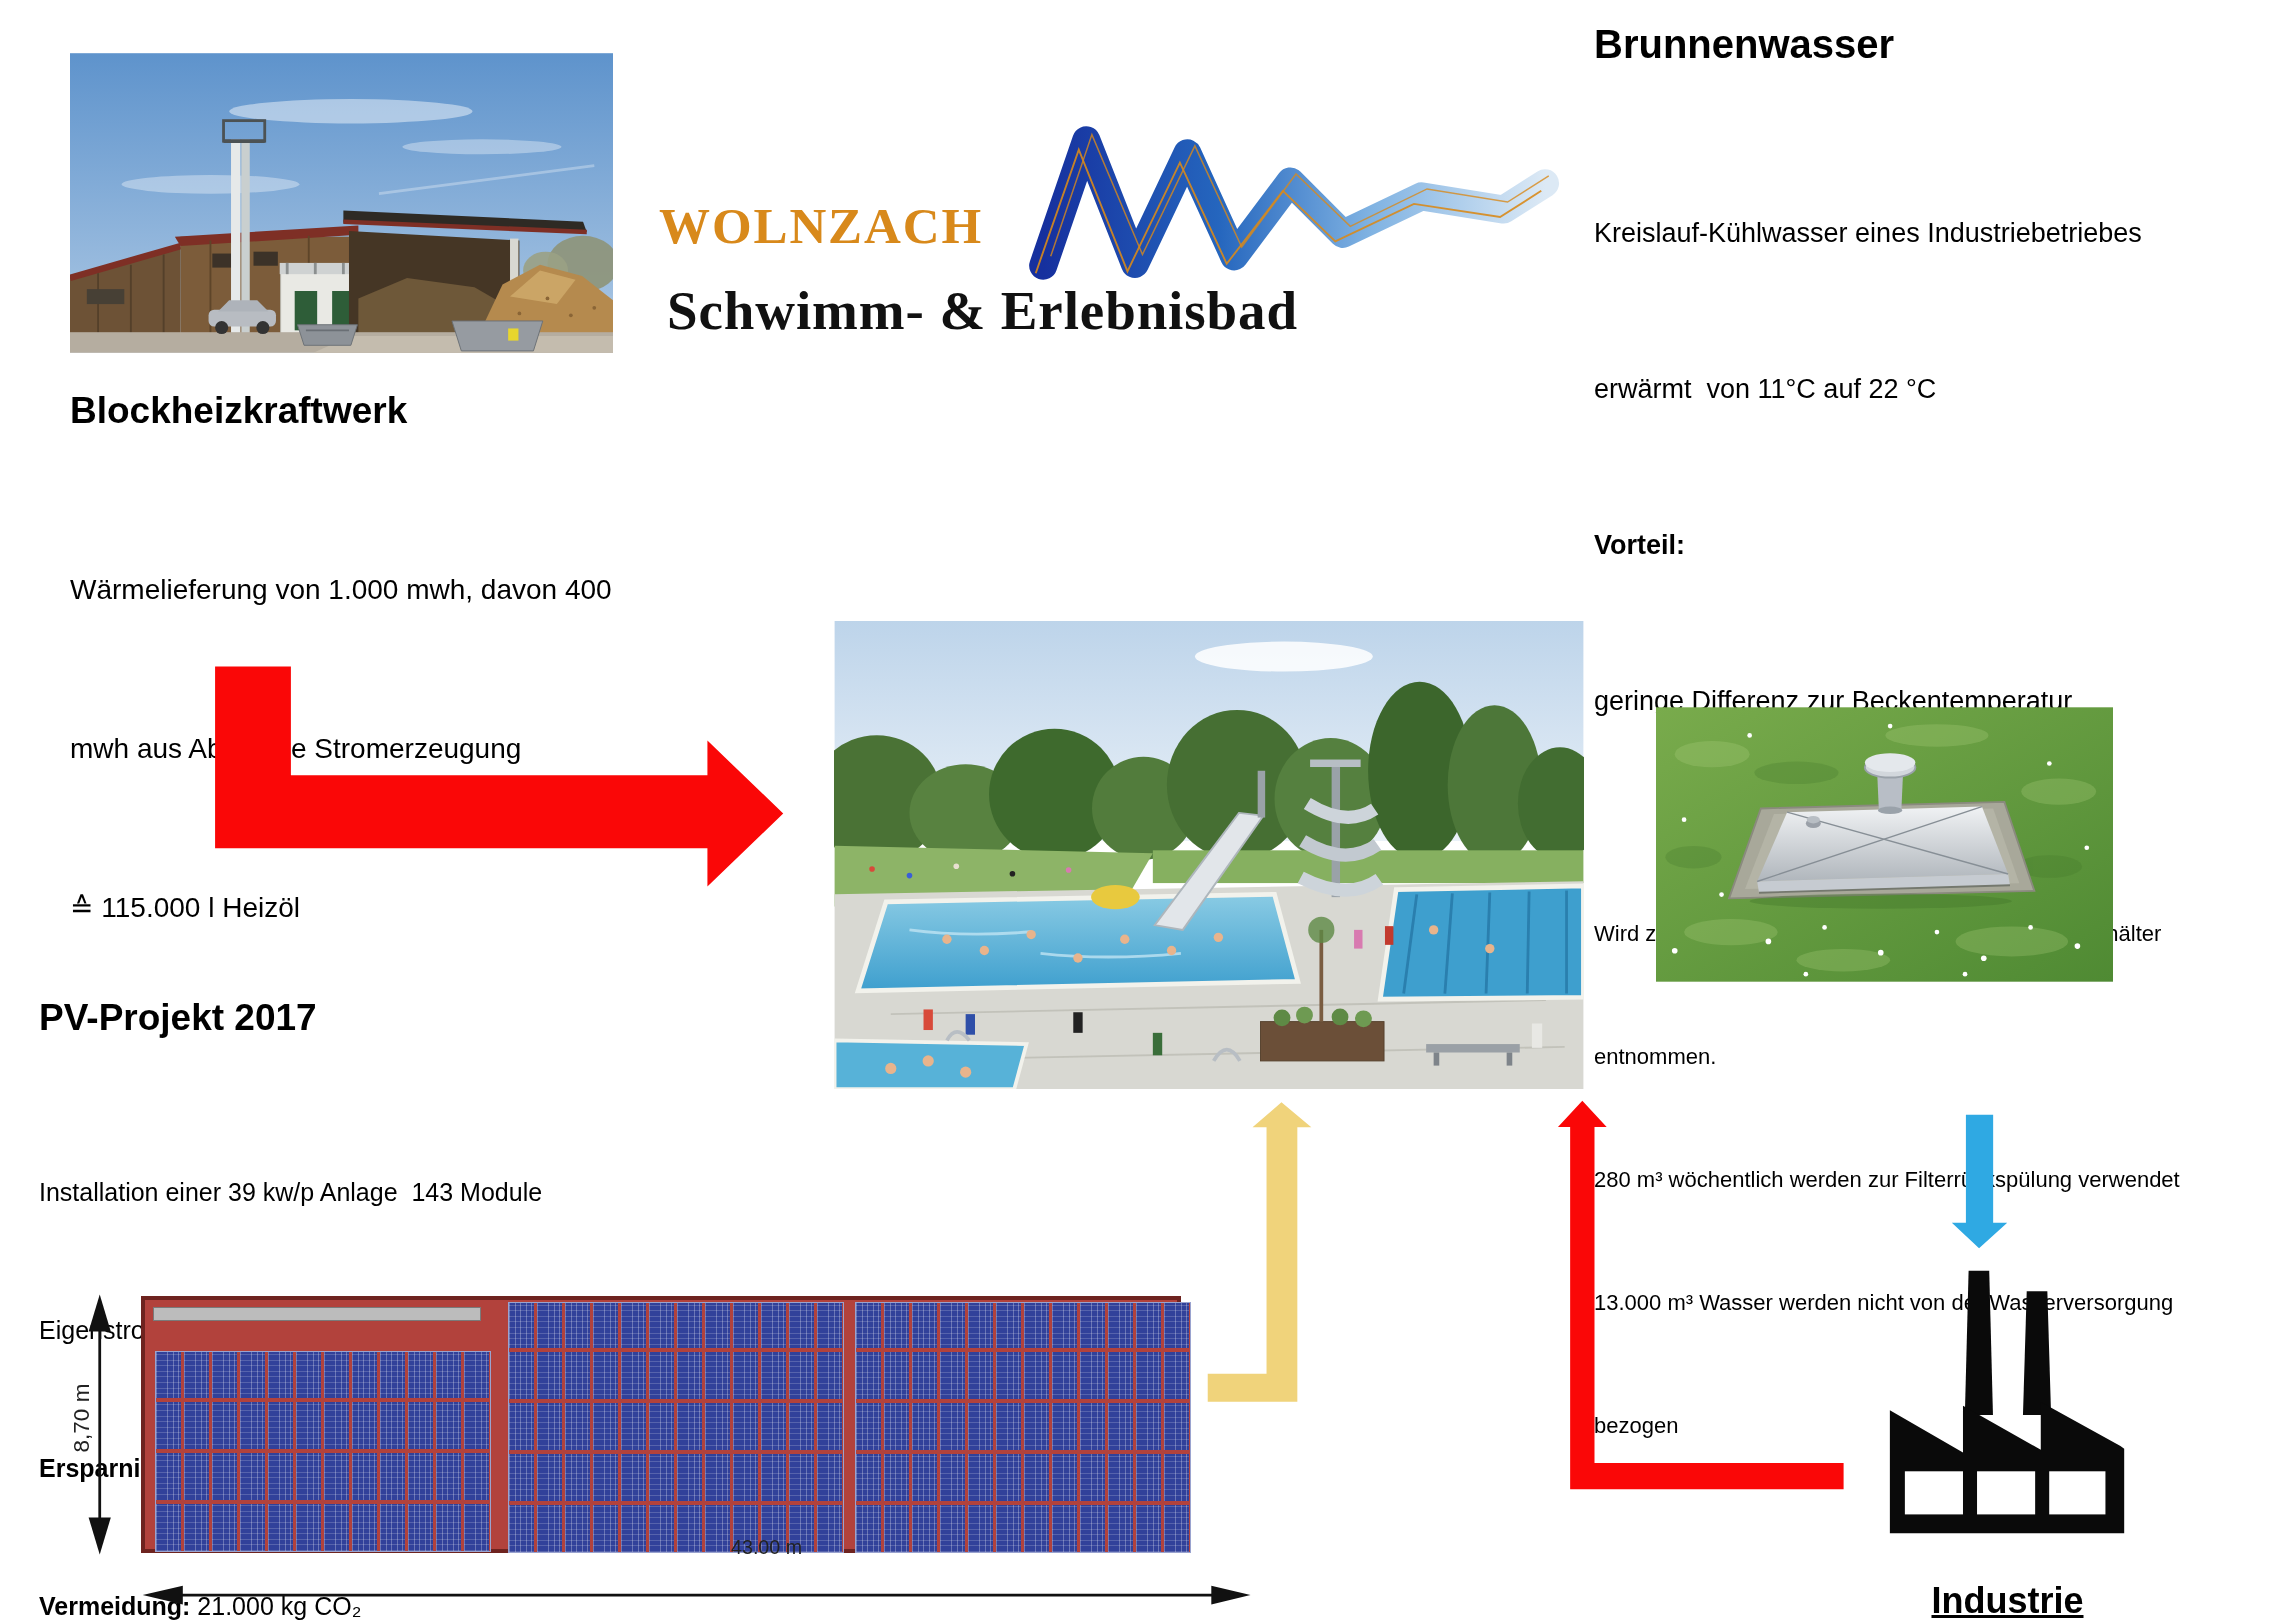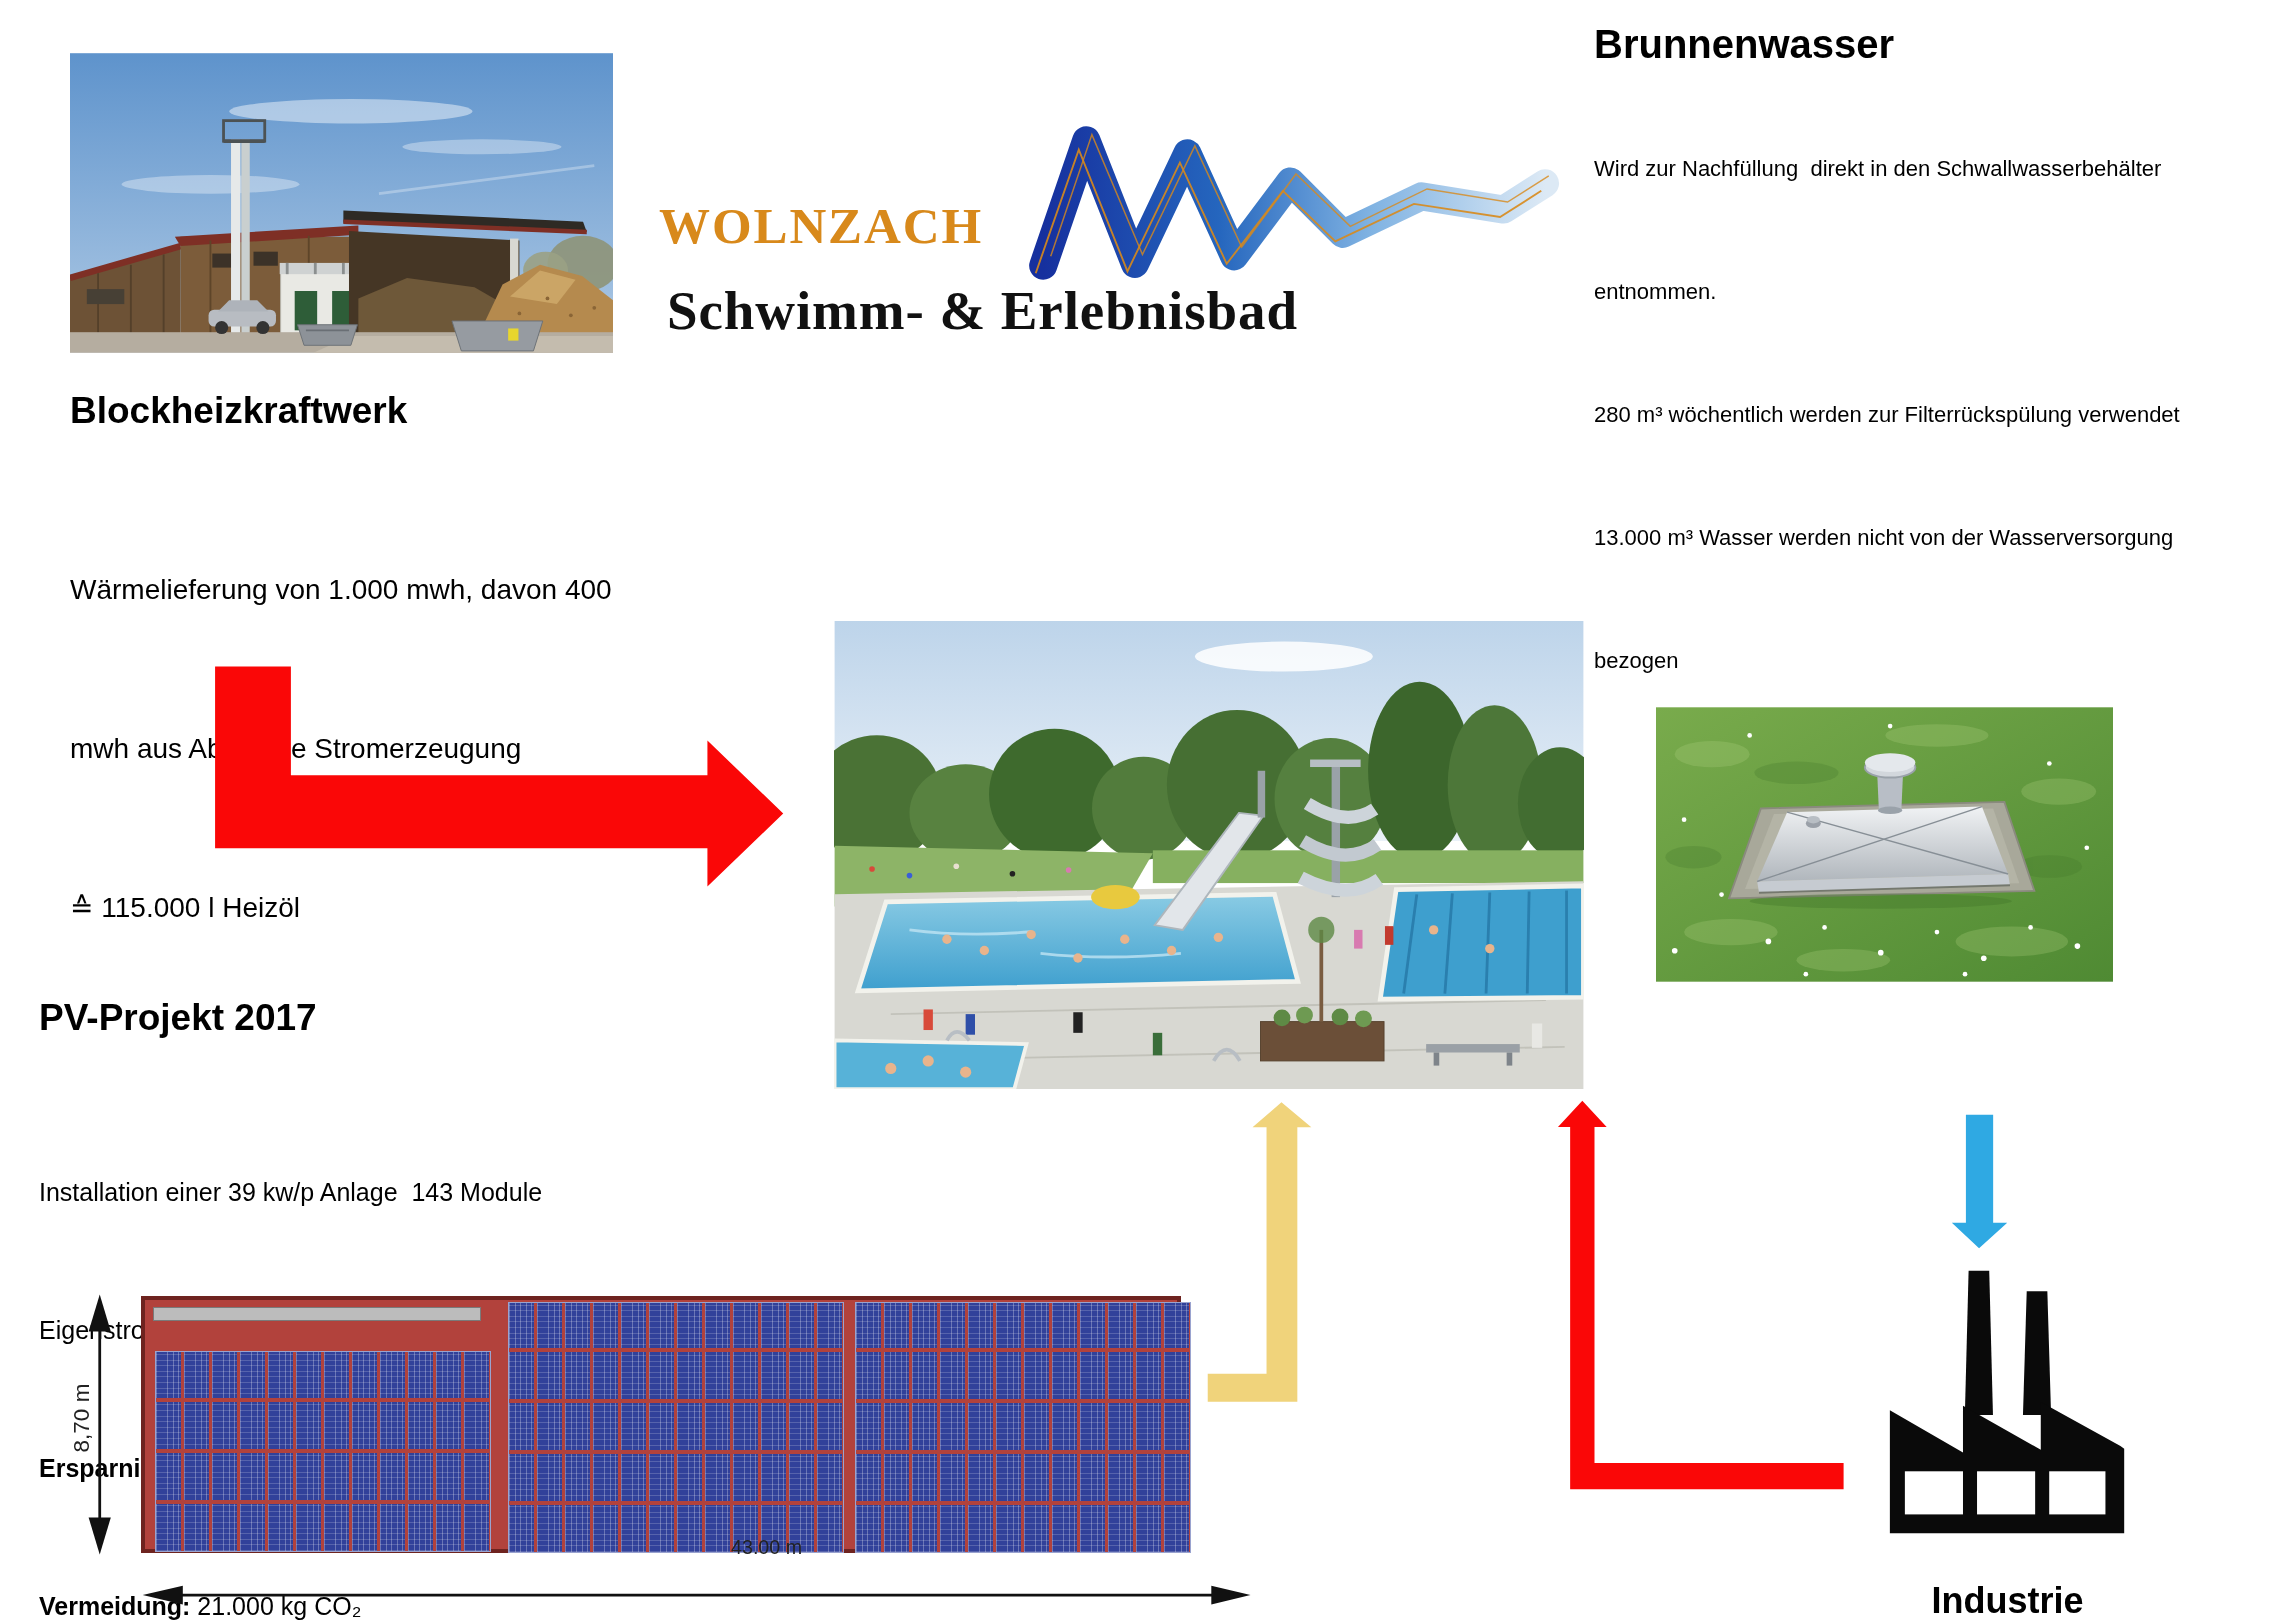--- a/index.html
+++ b/index.html
@@ -17,21 +17,21 @@
 
   .brunnen-text { left:1594px; top:22.5px; width:698px; }
   .brunnen-text .block-title { font-size:40px; line-height:43px; }
   .brunnen-text .big { margin-top:37px; font-size:27px; line-height:52px; white-space:pre-wrap; }
   .brunnen-text .small { font-size:22px; line-height:41px; white-space:pre-wrap; }
 
   .pv-text { left:39px; top:995px; width:768px; }
   .pv-text .lines { margin-top:37px; font-size:25px; line-height:46px; white-space:pre-wrap; }
 
   .industry-label { left:1888px; top:1580px; width:239px; text-align:center;
-                    font-weight:bold; font-size:36px; }
+                    font-weight:bold; font-size:36px;text-decoration:underline; }
 
   
   .logo-town { left:659px; top:197px; font-family:"Liberation Serif", serif;
                font-weight:bold; font-size:51px; letter-spacing:1.9px; color:#D8891B; }
   .logo-sub  { left:667px; top:279px; font-family:"Liberation Serif", serif;
                font-weight:bold; font-size:55px; letter-spacing:0.9px; color:#111; }
 
   
   .photo { overflow:hidden; }
 
@@ -160,20 +160,26 @@
     <div class="block-title">Blockheizkraftwerk</div>
     <div class="lines">
       <div>Wärmelieferung von 1.000 mwh, davon 400</div>
       <div>mwh aus Abwärme Stromerzeugung</div>
       <div>≙ 115.000 l Heizöl</div>
     </div>
   </div>
 
   <div class="abs brunnen-text">
     <div class="block-title">Brunnenwasser</div>
+    <div class="big">
+      <div>Kreislauf-Kühlwasser eines Industriebetriebes</div>
+      <div>erwärmt  von 11°C auf 22 °C</div>
+      <div class="bold">Vorteil:</div>
+      <div>geringe Differenz zur Beckentemperatur</div>
+    </div>
     <div class="small">
       <div>Wird zur Nachfüllung  direkt in den Schwallwasserbehälter</div>
       <div>entnommen.</div>
       <div>280 m³ wöchentlich werden zur Filterrückspülung verwendet</div>
       <div>13.000 m³ Wasser werden nicht von der Wasserversorgung</div>
       <div>bezogen</div>
     </div>
 
   </div>
 

